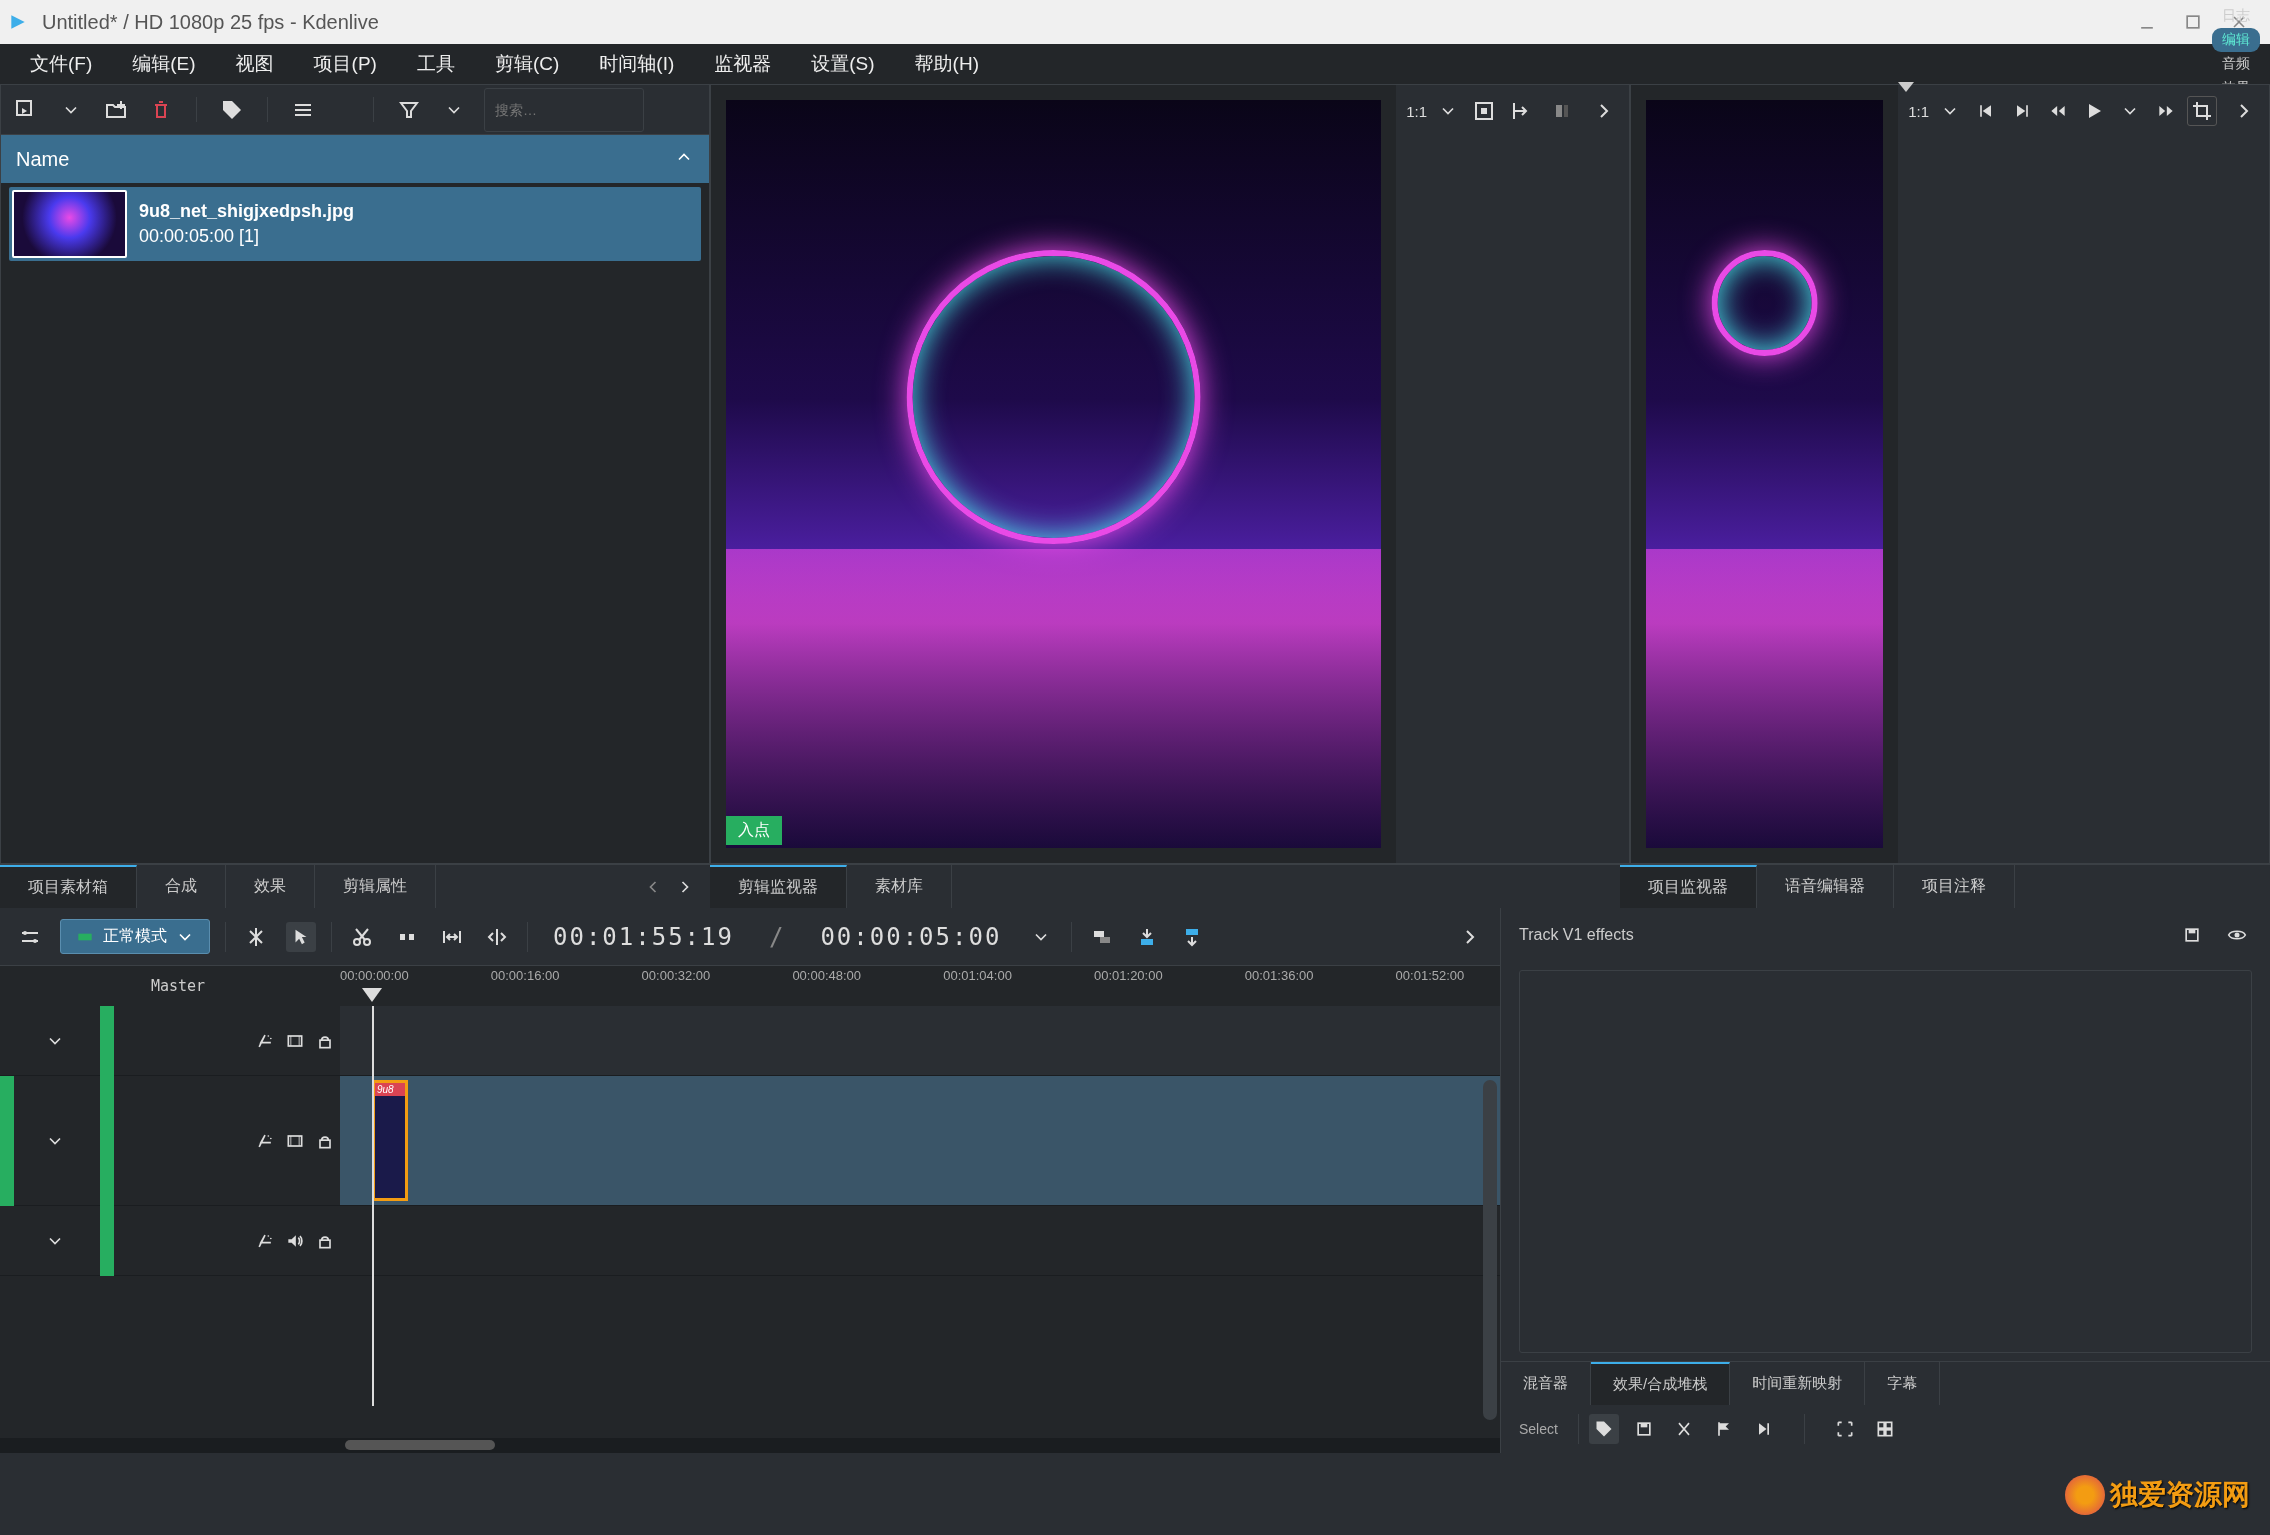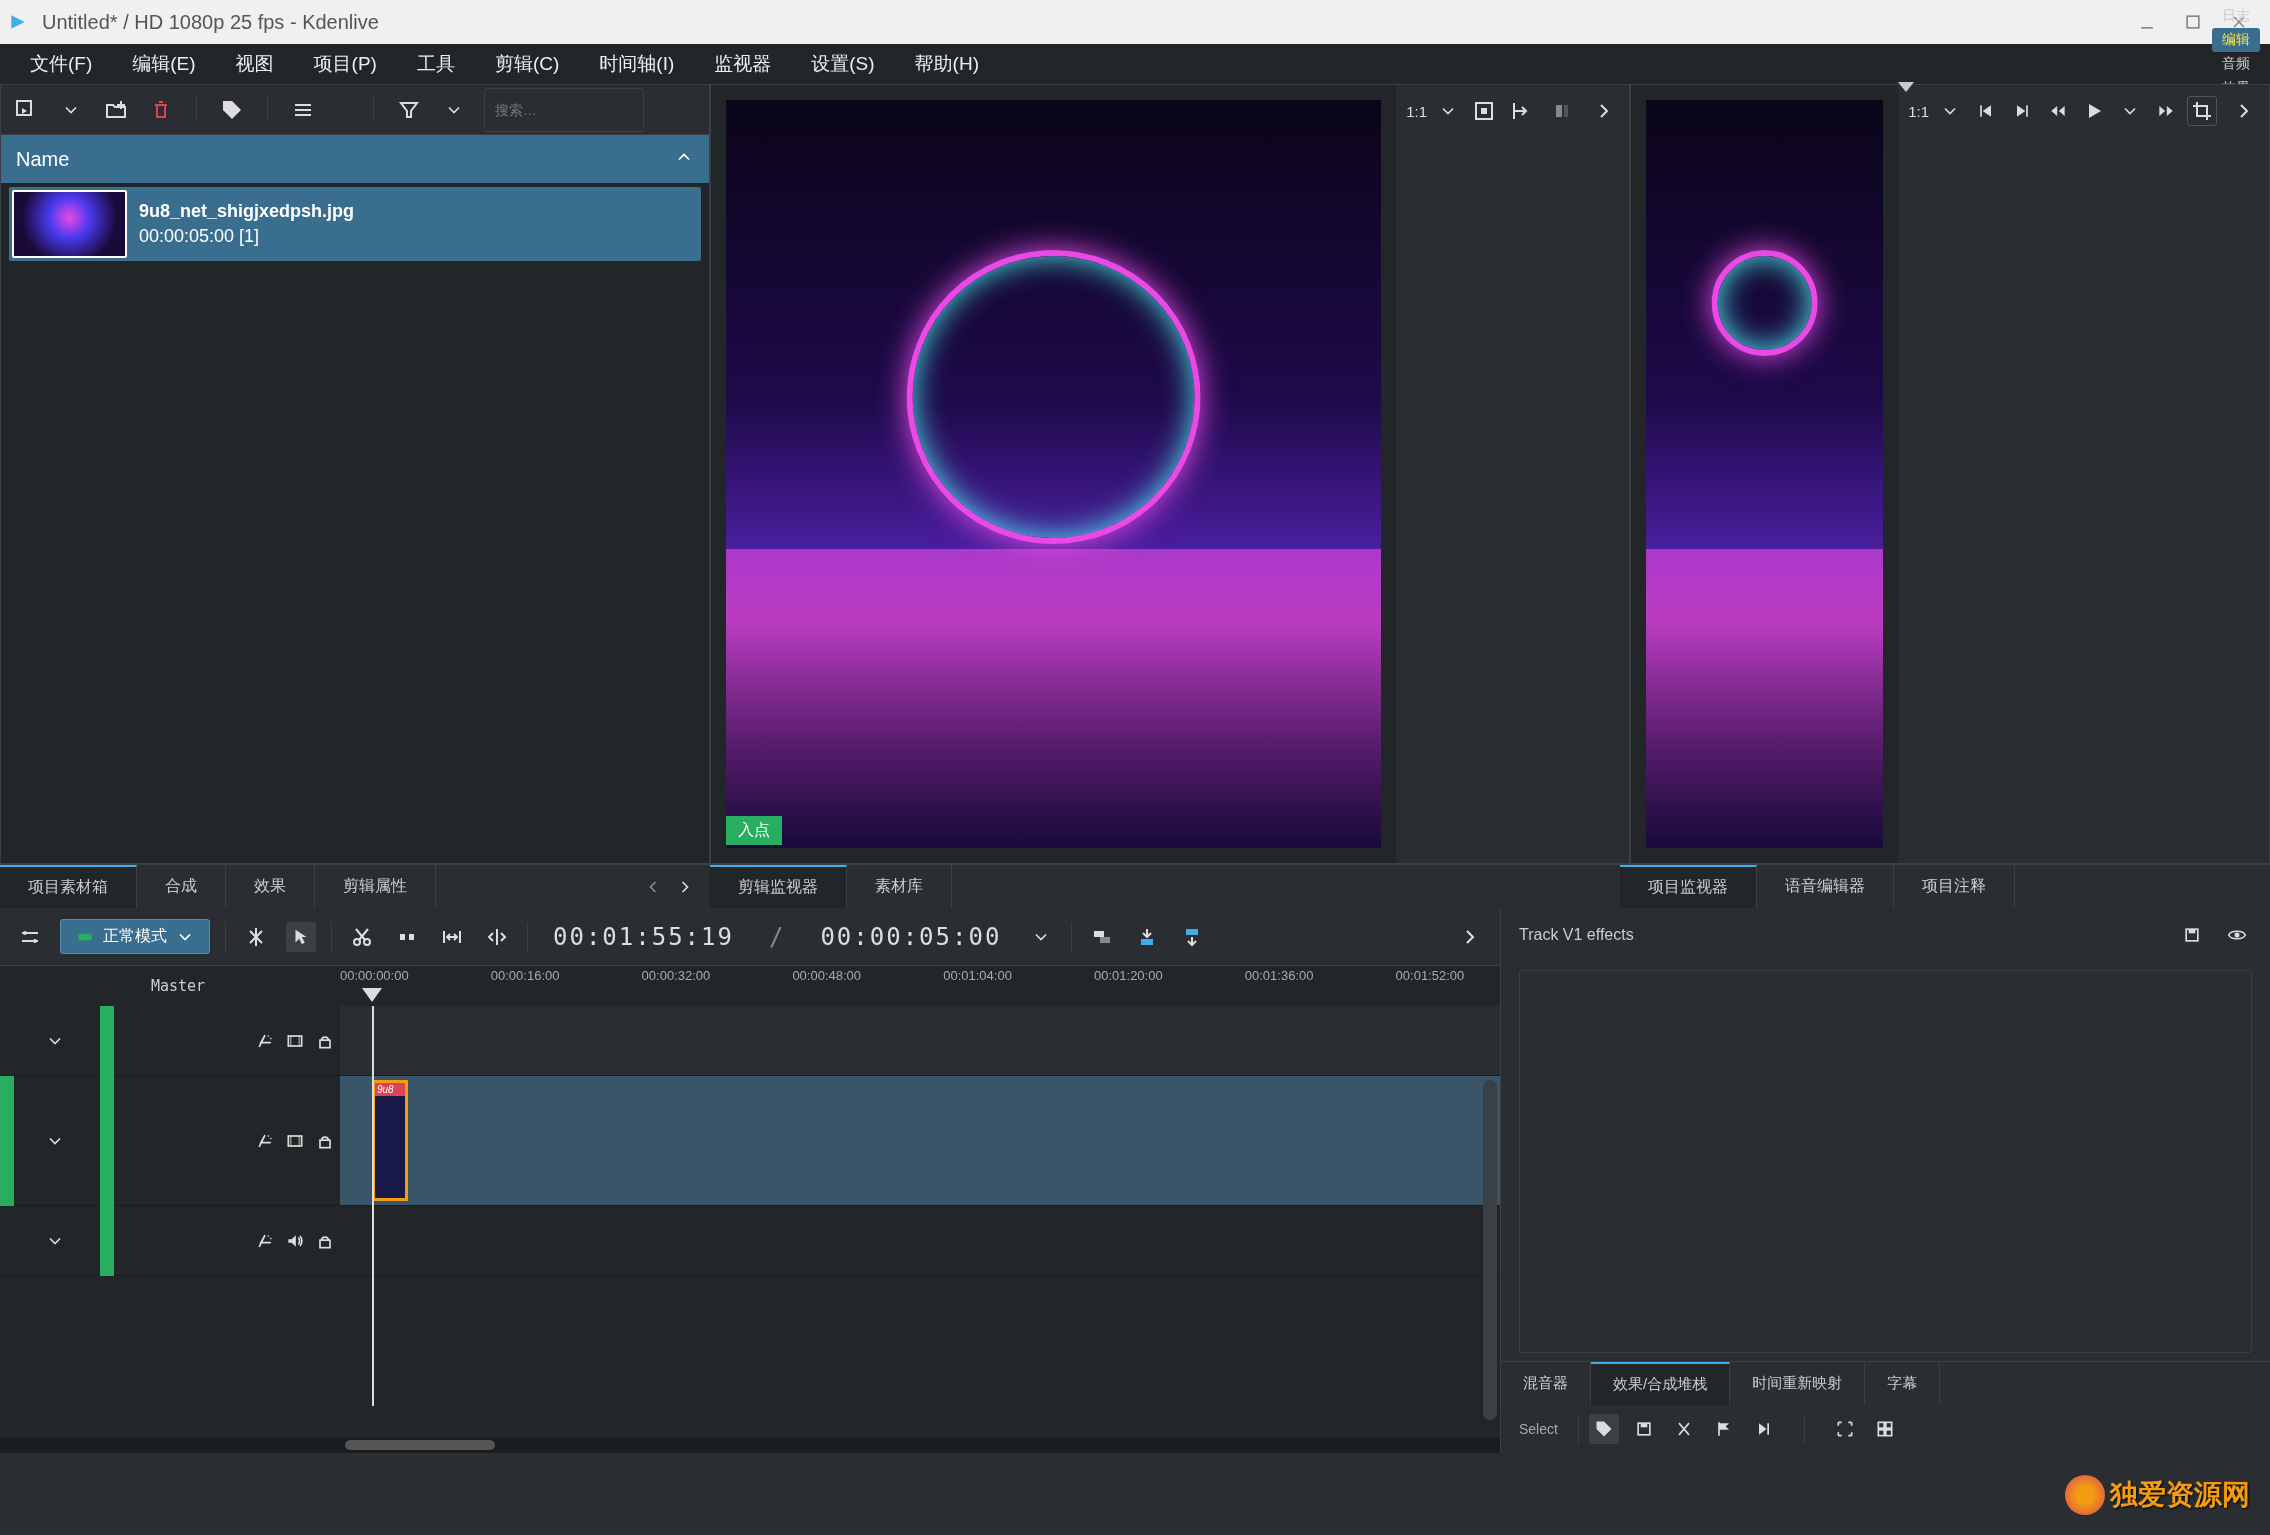--- a/index.html
+++ b/index.html
@@ -9,21 +9,21 @@
 .titlebar { height: 44px; background: #f0f0f0; display: flex; align-items: center; padding: 0 8px; color: #555; font-size: 20px; }
 .titlebar .icon { width: 24px; height: 24px; margin-right: 10px; display: flex; align-items: center; }
 .titlebar .spacer { flex: 1; }
 .titlebar .winbtn { width: 46px; height: 32px; display: flex; align-items: center; justify-content: center; color: #666; }
 
 
 .menubar { height: 40px; background: #232629; display: flex; align-items: center; padding: 0 10px; color: #eee; font-size: 19px; }
 .menubar .menuitem { padding: 0 20px; height: 100%; display: flex; align-items: center; }
 .menubar .rightbtns { margin-left: auto; display: flex; gap: 0; flex-direction: column; }
 .menubar .rbtn { padding: 3px 10px; font-size: 14px; color: #ccc; }
-.menubar .rbtn.active { background: #3a6e8f; border-radius: 3px; color: #fde047; }
+.menubar .rbtn.active { background: #3a6e8f; border-radius: 9px; color: #5eead4; }
 
 
 .main { display: flex; height: 780px; }
 
 
 .bin { width: 710px; height: 100%; background: #232629; display: flex; flex-direction: column; border: 1px solid #3b4045; }
 .bin-toolbar { height: 50px; display: flex; align-items: center; padding: 5px 10px; gap: 15px; background: #2a2e33; border-bottom: 1px solid #3b4045; }
 .tbtn { width: 30px; height: 30px; display: flex; align-items: center; justify-content: center; color: #ddd; cursor: pointer; }
 .tbtn.red { color: #da4453; }
 .bin-toolbar .sep { width: 1px; height: 25px; background: #3b4045; margin: 0 5px; }

